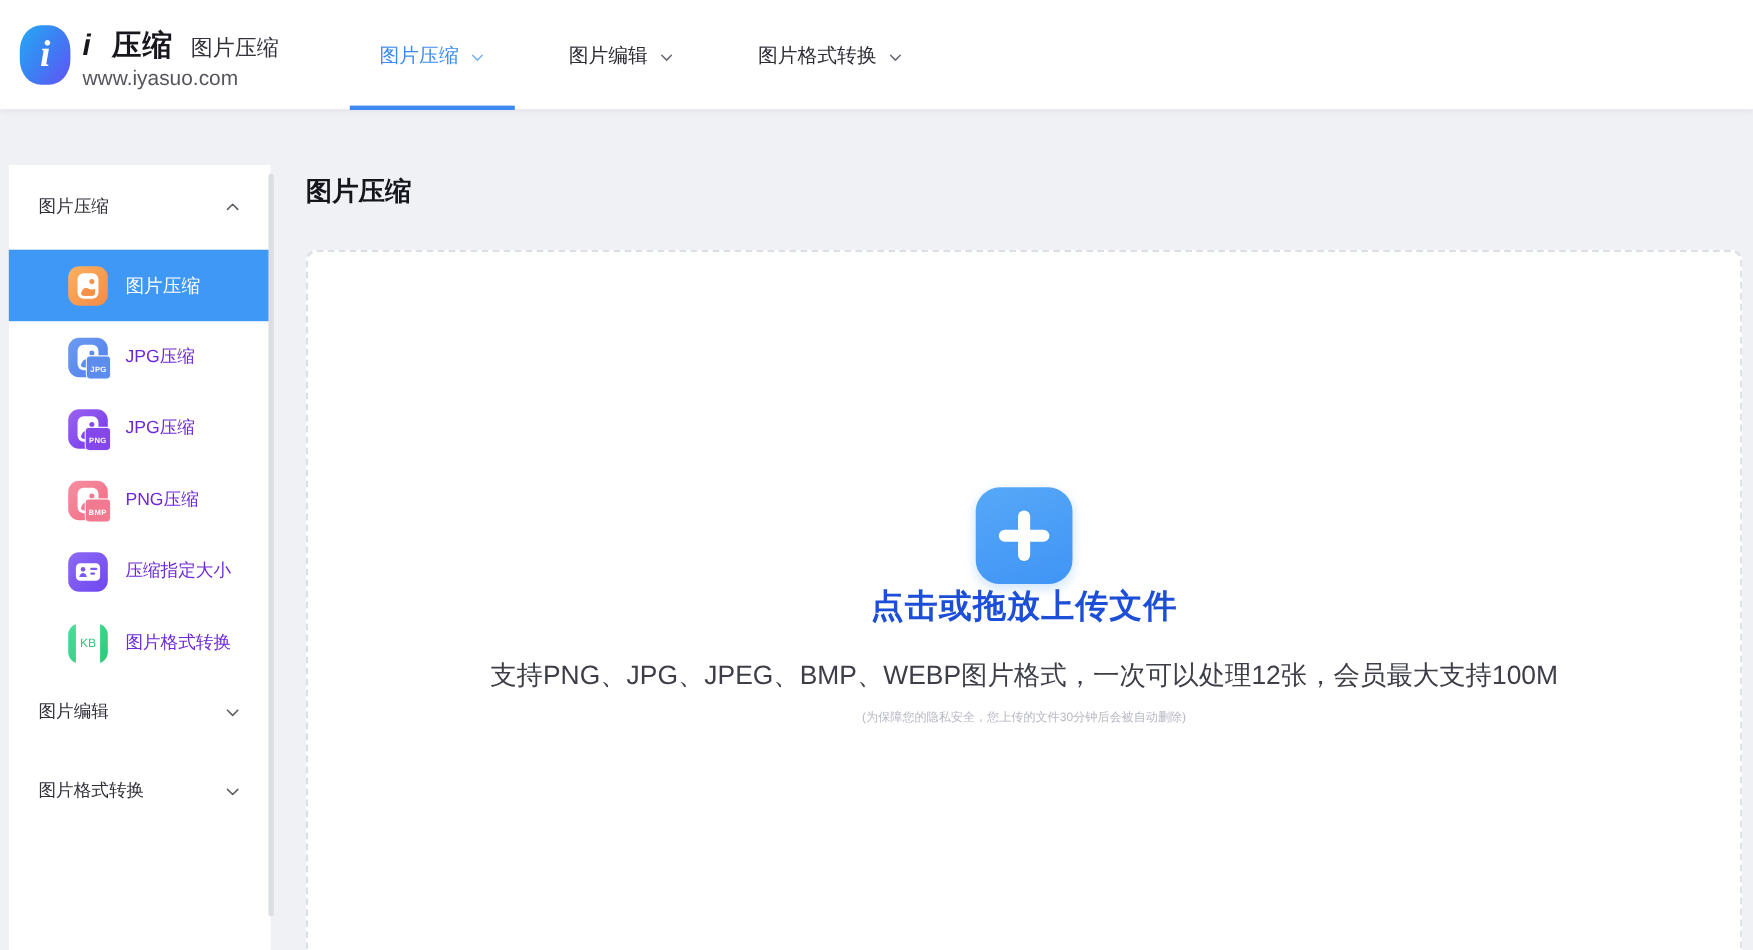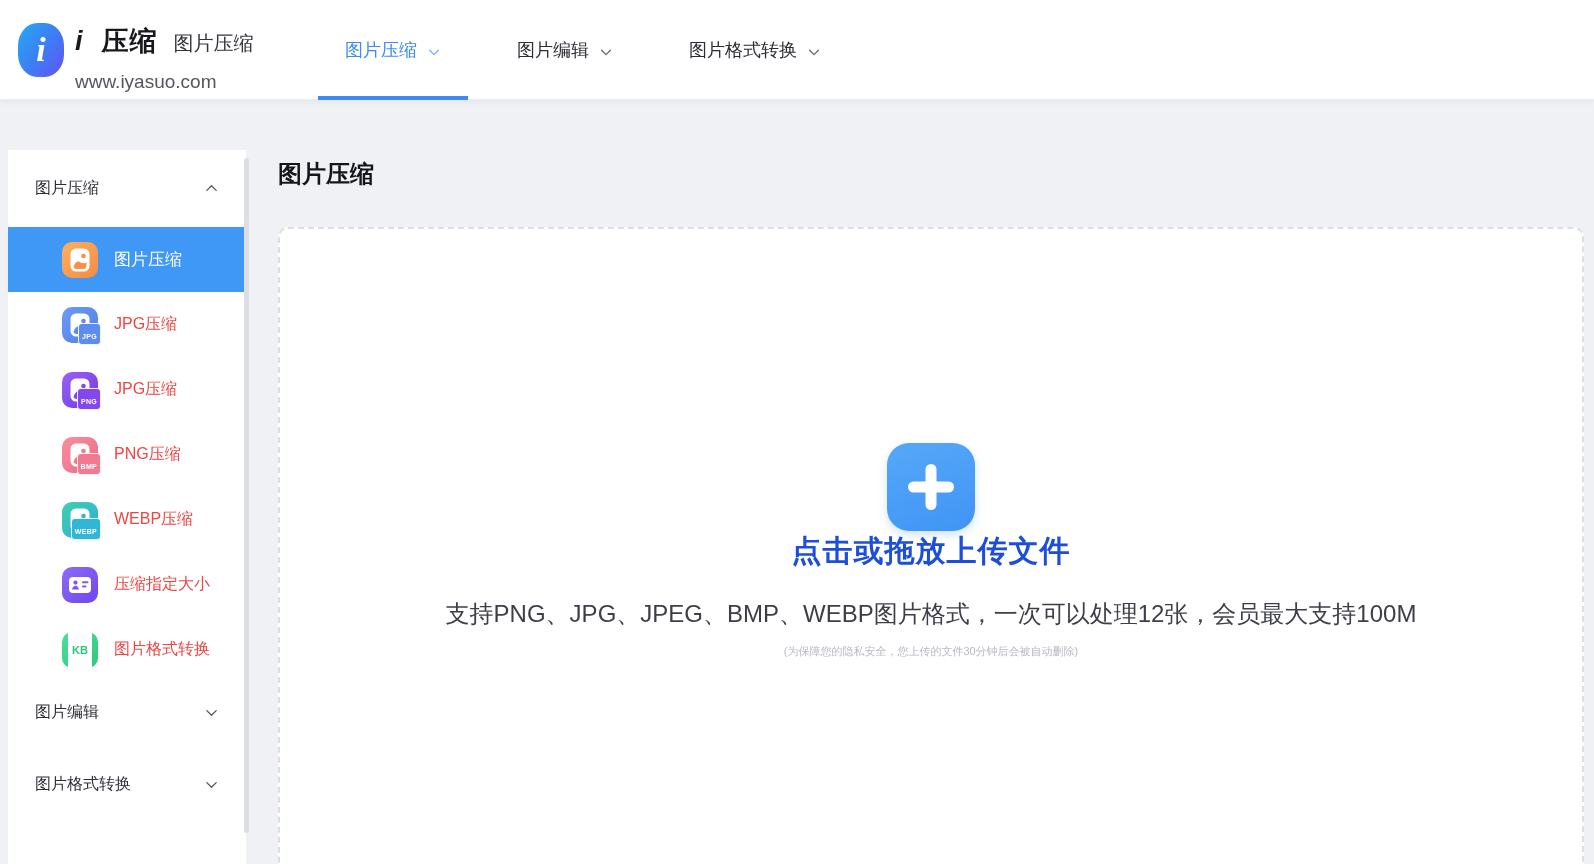--- a/index.html
+++ b/index.html
@@ -13,49 +13,49 @@
   .brand-icon { width:46px; height:54px; border-radius:42%;
                 background:linear-gradient(125deg,#28a3f2 8%,#3f7bf4 55%,#6452f2 100%);
                 color:#fff; display:flex; align-items:center; justify-content:center;
                 font-size:34px; font-weight:bold; font-style:italic;
                 font-family:"Liberation Serif","DejaVu Serif",serif; }
   .brand-text { margin-left:11px; }
   .brand-line1 { display:flex; align-items:baseline; }
   .brand-i { font-size:27px; font-weight:bold; font-style:italic; color:#17171d; }
   .brand-name { font-size:27px; font-weight:bold; color:#17171d; margin-left:19px; letter-spacing:1px; }
   .brand-sub { font-size:20px; color:#33333b; margin-left:16px; }
-  .brand-url { font-size:19px; color:#55555e; margin-top:12px; }
+  .brand-url { font-size:19px; color:#55555e; margin-top:2px; }
 
   .nav { position:absolute; left:318px; top:0; height:100px; display:flex; }
   .nav-item { position:relative; display:flex; align-items:center; justify-content:center;
               padding:0 27px; font-size:18px; color:#2c2c34; cursor:pointer; }
   .nav-item + .nav-item { margin-left:22px; }
   .nav-item .chev { margin-left:10px; margin-top:3px; color:#6a6a74; }
   .nav-item.active { color:#3d8bf2; }
   .nav-item.active .chev { color:#7eb4f7; }
   .nav-item.active::after { content:""; position:absolute; left:0; right:0; bottom:0;
                             height:4px; background:#3d8bf2; }
 
   
   .sidebar { position:absolute; left:8px; top:150px; width:238px; height:714px; background:#fff; }
   .group-head { display:flex; align-items:center; padding:0 27px; color:#2f2f38; font-size:16px; }
   .group-head .chev { margin-left:auto; color:#5d5d66; }
   .gh1 { height:77px; }
   .gh2 { height:60px; }
   .gh3 { height:84px; }
   .side-item { height:65px; display:flex; align-items:center; padding-left:54px; cursor:pointer; }
-  .side-item .side-label { margin-left:16px; font-size:16px; color:#ef4444; }
+  .side-item .side-label { margin-left:16px; font-size:16px; color:#6d28d9; }
   .side-item.active { background:#3f97f6; }
   .side-item.active .side-label { color:#fff; font-size:17px; }
   .ic { position:relative; width:36px; height:36px; border-radius:10px; flex:0 0 36px;
         display:flex; align-items:center; justify-content:center; }
   .ic .badge { position:absolute; right:-3px; bottom:-2px; background-color:currentColor;
                border:1px solid rgba(255,255,255,.9); border-radius:4px; padding:1px 3px; }
   .ic .badge-t { color:#fff; font-size:7px; font-weight:bold; letter-spacing:.3px; }
-  .kb-box { background:#fff; border-radius:4px; padding:16px 4px; font-size:11px; font-weight:bold; }
+  .kb-box { background:#fff; border-radius:4px; padding:16px 4px; font-size:11px; font-weight:normal; }
   .thumb { position:absolute; right:-3px; top:8px; width:5px; height:675px;
            background:#dddee3; border-radius:3px; }
 
   
   .page-title { position:absolute; left:278px; top:158px; font-size:24px; font-weight:bold; color:#15151c; }
   .upload-panel { position:absolute; left:278px; top:227px; width:1306px; height:700px;
                   background:#fff; border:2px dashed #dcdee6; border-radius:10px;
                   display:flex; flex-direction:column; align-items:center; cursor:pointer; }
   .plus-btn { margin-top:214px; width:88px; height:88px; border-radius:22px;
               background:linear-gradient(160deg,#56a8f8,#4094f5); position:relative;
@@ -165,31 +165,20 @@
       <svg width="36" height="36" viewBox="0 0 36 36">
         <rect x="8.5" y="6.5" width="19" height="23" rx="5.5" fill="#fff"></rect>
         <circle cx="21.5" cy="14" r="2.3" fill="currentColor"></circle>
         <path d="M11.5 25c1.4-4.6 3.8-6.4 6.2-5s4.5 1.7 6.8.6v3a3.5 3.5 0 0 1-3.5 3.5h-6a3.5 3.5 0 0 1-3.5-2.1z" fill="currentColor"></path>
       </svg>
       <span class="badge"><span class="badge-t">BMP</span></span>
     </span>
     <span class="side-label">PNG压缩</span>
   </div>
 
-  <div class="side-item">
-    <span class="ic" style="background:linear-gradient(135deg,#3fd0a8,#2fa9e9);color:#31b6d8">
-      <svg width="36" height="36" viewBox="0 0 36 36">
-        <rect x="8.5" y="6.5" width="19" height="23" rx="5.5" fill="#fff"></rect>
-        <circle cx="21.5" cy="14" r="2.3" fill="currentColor"></circle>
-        <path d="M11.5 25c1.4-4.6 3.8-6.4 6.2-5s4.5 1.7 6.8.6v3a3.5 3.5 0 0 1-3.5 3.5h-6a3.5 3.5 0 0 1-3.5-2.1z" fill="currentColor"></path>
-      </svg>
-      <span class="badge"><span class="badge-t">WEBP</span></span>
-    </span>
-    <span class="side-label">WEBP压缩</span>
-  </div>
 
   <div class="side-item">
     <span class="ic" style="background:linear-gradient(135deg,#8d6bf5,#6f46ef);color:#7c57f2">
       <svg width="36" height="36" viewBox="0 0 36 36">
         <rect x="7" y="10" width="22" height="16" rx="4" fill="#fff"></rect>
         <circle cx="13.5" cy="15.6" r="2.1" fill="currentColor"></circle>
         <path d="M10 22.5c.6-2.6 2-3.7 3.5-3.7s2.9 1.1 3.5 3.7z" fill="currentColor"></path>
         <rect x="20" y="14.2" width="6.5" height="2" rx="1" fill="currentColor"></rect>
         <rect x="20" y="18.4" width="4.5" height="2" rx="1" fill="currentColor"></rect>
       </svg>

